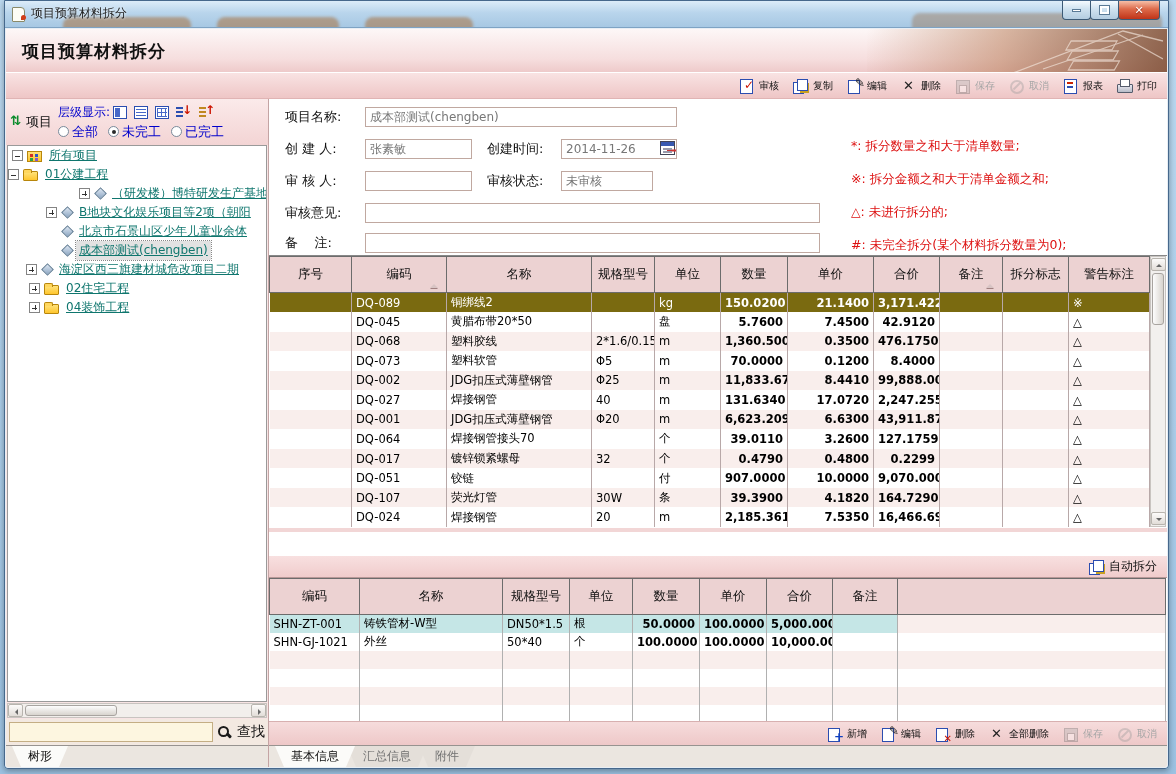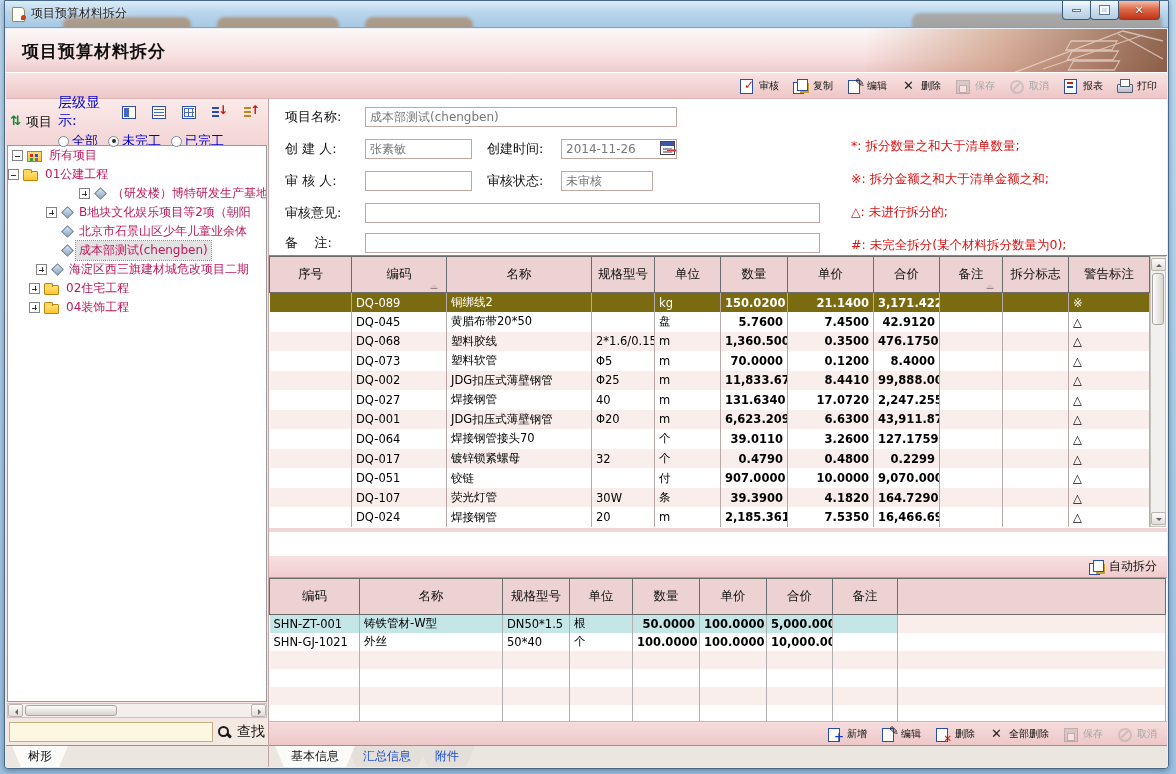--- a/index.html
+++ b/index.html
@@ -76,27 +76,27 @@
   .sort-asc-icon::before{background:#c08820;box-shadow:0 4px 0 #c08820,0 8px 0 #c08820;}
   .sort-desc-icon::after{content:"↓";position:absolute;right:0;top:-2px;color:#cc1400;font-weight:bold;font-size:12px;}
   .sort-asc-icon::after{content:"↑";position:absolute;right:0;top:-2px;color:#cc1400;font-weight:bold;font-size:12px;}
   
   .main-split{flex:1;display:flex;min-height:0;}
   
   .sidebar{width:263px;flex:none;display:flex;flex-direction:column;border-right:1px solid #c4a4a4;background:#f8e4e4;min-height:0;}
   .sb-header{height:46px;flex:none;background:linear-gradient(180deg,#fbeaea,#f3d4d4);display:flex;align-items:center;padding:2px 4px;}
   .sb-proj{display:flex;align-items:center;font-size:13px;color:#111;margin-right:6px;white-space:nowrap;}
   .sb-right{display:flex;flex-direction:column;gap:2px;}
-  .sb-views{display:flex;align-items:center;gap:12px;font-size:14px;color:#0000cc;}
+  .sb-views{display:flex;align-items:center;gap:3px;font-size:12px;color:#0000cc;}
   .sb-radios{display:flex;align-items:center;gap:10px;font-size:13px;color:#0000cc;white-space:nowrap;}
   .radio-opt{display:flex;align-items:center;gap:3px;}
   .radio{width:11px;height:11px;border:1px solid #7a8a9a;border-radius:50%;background:#fff;position:relative;flex:none;}
   .radio.checked::after{content:"";position:absolute;left:2.5px;top:2.5px;width:4px;height:4px;border-radius:50%;background:#2a2a2a;}
   .tree{flex:1;background:#fff;border:1px solid #9a9a9a;margin:0 1px;overflow:hidden;font-size:12px;min-height:0;}
-  .tree-row{display:flex;align-items:center;height:19px;white-space:nowrap;color:#be185d;}
+  .tree-row{display:flex;align-items:center;height:19px;white-space:nowrap;color:#0f766e;text-decoration:underline;}
   .tree-row.selected .tr-label{background:#e2e2e2;outline:1px dotted #888;}
   .exp{width:11px;height:11px;border:1px solid #848484;background:#fff;flex:none;position:relative;margin-right:4px;}
   .exp::before{content:"";position:absolute;left:2px;top:4.5px;width:5px;height:1px;background:#333;}
   .exp.plus::after{content:"";position:absolute;left:4.5px;top:2px;width:1px;height:5px;background:#333;}
   .exp-space{width:15px;flex:none;}
   .ti{flex:none;margin-right:4px;position:relative;}
   .folder-icon{width:15px;height:10px;background:linear-gradient(#ffe27a,#ffc62e);border:1px solid #b8860b;border-radius:1px;margin-top:2px;}
   .folder-icon::before{content:"";position:absolute;top:-3px;left:-1px;width:7px;height:3px;background:#ffd75e;border:1px solid #b8860b;border-bottom:none;border-radius:2px 2px 0 0;}
   .all-projects-icon{width:15px;height:11px;background:linear-gradient(#ffe27a,#ffc62e);border:1px solid #b8860b;margin-top:2px;}
   .all-projects-icon::before{content:"";position:absolute;left:2px;top:2px;width:3px;height:3px;background:#d03028;box-shadow:5px 0 0 #2858c8,0 4px 0 #28a048,5px 4px 0 #8858c8;}
@@ -108,21 +108,21 @@
   .arr.left{border-right-color:#666;left:3px;}
   .arr.right{border-left-color:#666;left:6px;}
   .arr.up{border-bottom-color:#666;top:2px;left:4px;}
   .arr.down{border-top-color:#666;top:5px;left:4px;}
   .h-thumb{width:92px;height:11px;margin-left:2px;background:linear-gradient(#fdfdfd,#d8d4ce);border:1px solid #a8a4a0;border-radius:3px;}
   .h-track{flex:1;}
   .search-row{height:26px;flex:none;display:flex;align-items:center;background:#f3e9e1;padding:2px 3px;gap:4px;}
   .search-input{flex:1;height:20px;background:#fdf6e0;border:1px solid #c4ae84;font-size:12px;padding:0 4px;color:#333;}
   .find-btn{display:flex;align-items:center;font-size:14px;color:#111;gap:2px;white-space:nowrap;}
   .tab-strip{height:22px;flex:none;background:#ebe6e0;border-top:1px solid #979390;display:flex;align-items:stretch;padding-left:14px;}
-  .btab{position:relative;padding:2px 16px;font-size:12px;color:#1d4ed8;background:#e4dfd9;clip-path:polygon(0 0,100% 0,calc(100% - 9px) 100%,9px 100%);margin-left:-8px;display:flex;align-items:center;}
+  .btab{position:relative;padding:2px 16px;font-size:12px;color:#737373;background:#e4dfd9;clip-path:polygon(0 0,100% 0,calc(100% - 9px) 100%,9px 100%);margin-left:-8px;display:flex;align-items:center;}
   .btab.active{background:#fbfbf9;color:#111;z-index:2;}
   
   .content{flex:1;display:flex;flex-direction:column;min-width:0;min-height:0;background:#fff;}
   .form-area{height:156px;flex:none;position:relative;font-size:13px;}
   .frow{position:absolute;display:flex;align-items:center;}
   .flabel{color:#111;white-space:pre;}
   .finput{height:20px;border:1px solid #c0a8a0;background:#fff;color:#777;font-size:12px;padding:0 4px;}
   .date-wrap{position:relative;display:flex;align-items:center;}
   .date-wrap .ic{position:absolute;right:2px;top:2px;margin:0;}
   .legend{position:absolute;left:582px;top:30px;font-size:12.5px;color:#dd1111;line-height:33px;white-space:nowrap;}
@@ -289,21 +289,21 @@
               <div class="tree-row" style="padding-left: 38px;">
                 <span class="exp-space"></span>
                 <span class="ti diamond-icon"></span>
                 <span class="tr-label">北京市石景山区少年儿童业余体</span>
               </div>
               <div class="tree-row selected" style="padding-left: 38px;">
                 <span class="exp-space"></span>
                 <span class="ti diamond-icon"></span>
                 <span class="tr-label">成本部测试(chengben)</span>
               </div>
-              <div class="tree-row" style="padding-left: 28px;">
+              <div class="tree-row" style="padding-left: 18px;">
                 <span class="exp plus" style="margin-right: 4px;"></span>
                 <span class="ti diamond-icon"></span>
                 <span class="tr-label">海淀区西三旗建材城危改项目二期</span>
               </div>
               <div class="tree-row" style="padding-left: 21px;">
                 <span class="exp plus" style="margin-right: 4px;"></span>
                 <span class="ti folder-icon"></span>
                 <span class="tr-label">02住宅工程</span>
               </div>
               <div class="tree-row" style="padding-left: 21px;">

